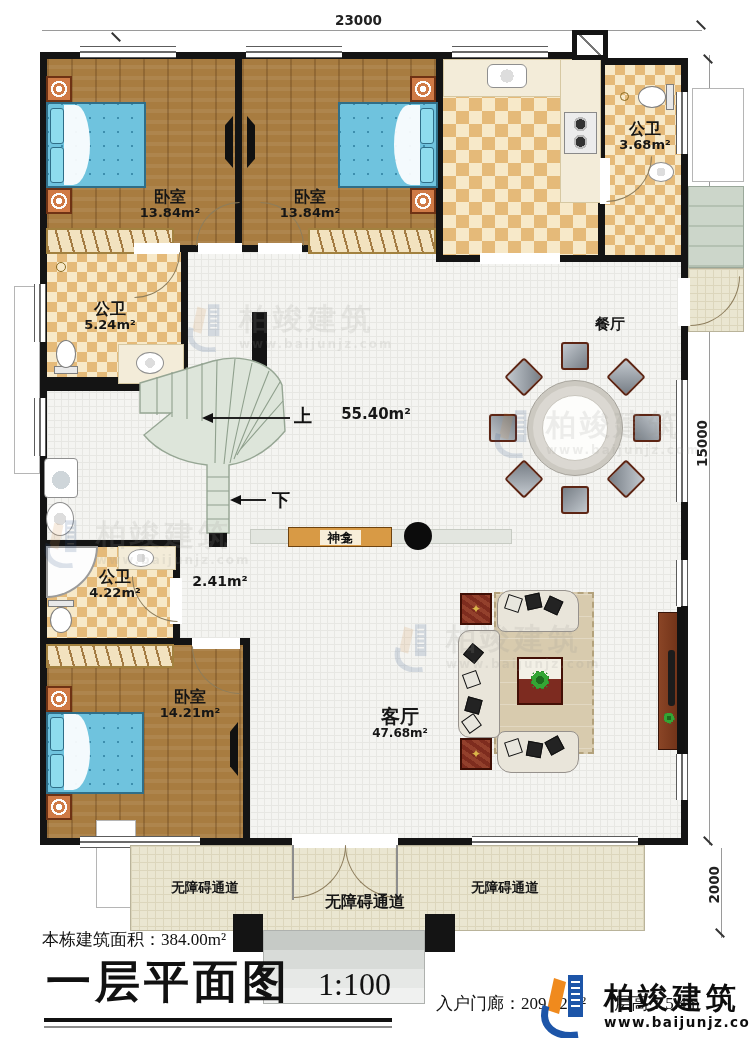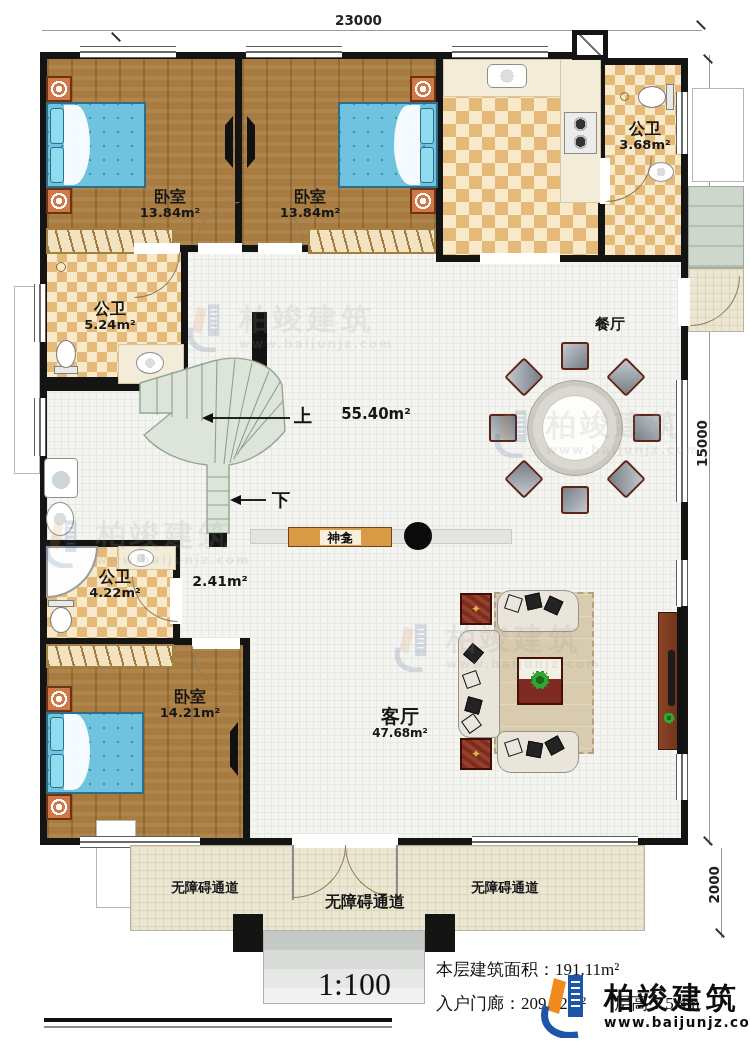--- a/index.html
+++ b/index.html
@@ -362,26 +362,27 @@
   <div class="wm" style="left:392px;top:622px">
     <svg width="46" height="50" viewBox="0 0 60 66">
         <use href="#logo-mark"></use>
       </svg>
     <div>
       <div class="wm-name">柏竣建筑</div>
       <div class="wm-url">www.baijunjz.com</div>
     </div>
   </div>
 
+  <div class="tb-small" style="left:42px;top:928px">
+    <span>本栋建筑面积：</span><span>384.00m²</span>
+  </div>
+  <div class="tb-title" style="left:46px;top:952px">一层平面图</div>
   <div class="abs" style="left:44px;top:1018px;width:348px;height:4px;background:#111"></div>
   <div class="abs" style="left:44px;top:1026px;width:348px;height:2px;background:#8c8c8c"></div>
   <div class="tb-scale" style="left:318px;top:966px">1:100</div>
-  <div class="tb-small" style="left:436px;top:958px">
-    <span>本层建筑面积：</span><span>191.11m²</span>
-  </div>
   <div class="tb-small" style="left:436px;top:992px">
     <span>入户门廊：</span><span>209.32m²</span>
     <span style="margin-left:24px">层高：</span><span>5.4m</span>
   </div>
 
   <svg class="abs" style="left:538px;top:972px" width="60" height="66" viewBox="0 0 60 66">
       <use href="#logo-mark"></use>
     </svg>
   <div class="logo-name" style="left:604px;top:978px">柏竣建筑</div>
   <div class="logo-url" style="left:604px;top:1014px">www.baijunjz.com</div>

